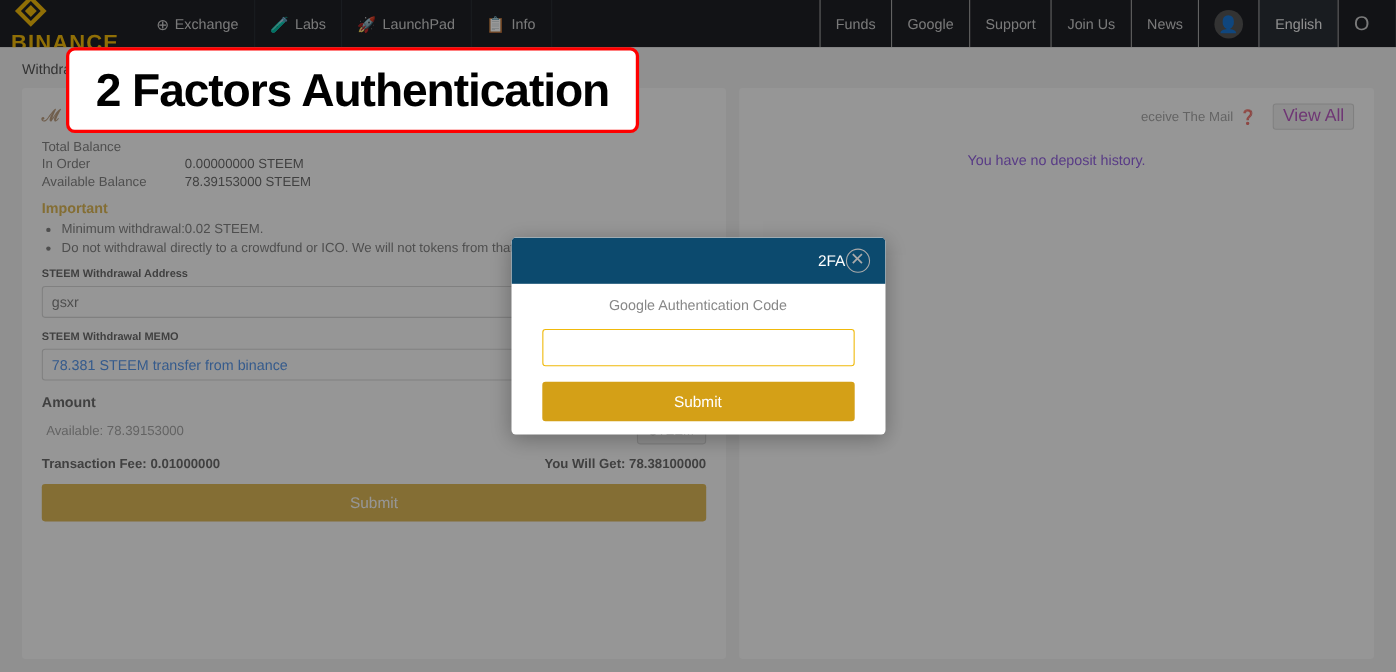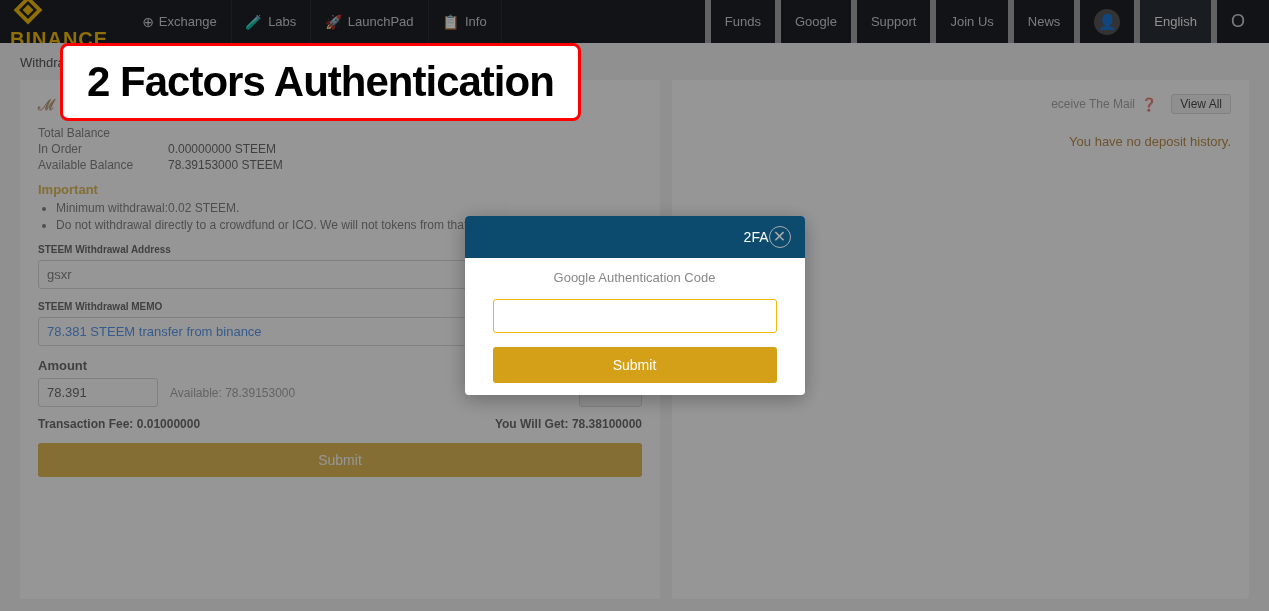--- a/index.html
+++ b/index.html
@@ -49,21 +49,21 @@
       align-items: center;
     }
     .nav-right-item {
       padding: 0 14px;
       height: 43px;
       display: flex;
       align-items: center;
       color: #ccc;
       font-size: 13px;
       cursor: pointer;
-      border-left: 6px solid #a3a3a3;
+      border-left: 1px solid #a3a3a3;
     }
     .nav-lang {
       background: #2b2f36;
       color: #eee;
       font-size: 13px;
     }
     .nav-avatar {
       width: 26px;
       height: 26px;
       background: #555;
@@ -204,30 +204,30 @@
     .right-panel-header {
       display: flex;
       justify-content: flex-end;
       align-items: center;
       margin-bottom: 10px;
       font-size: 12px;
       color: #888;
     }
     .view-all-btn {
       margin-left: 8px;
-      color: #000000;
-      font-size: 12px;
+      color: #a21caf;
+      font-size: 16px;
       cursor: pointer;
       border: 1px solid #ccc;
       border-radius: 3px;
       padding: 2px 8px;
     }
     .no-history {
-      text-align: right;
-      color: #a16207;
+      text-align: center;
+      color: #6d28d9;
       font-size: 13px;
       margin-top: 20px;
     }
 
     
     .modal-overlay {
       position: fixed;
       top: 0; left: 0; right: 0; bottom: 0;
       background: rgba(0,0,0,0.4);
       display: flex;
@@ -416,21 +416,20 @@
       <input class="field-input" type="text" value="gsxr" style="">
 
       <div class="field-label">STEEM Withdrawal MEMO</div>
       <input class="field-input" type="text" style="color: rgb(26, 115, 232);" value="78.381 STEEM transfer from binance">
 
       <div class="amount-row">
         <span class="amount-label">Amount</span>
         <span class="withdrawal-limit">24h Withdrawal Limit: 0 / 2 BTC</span>
       </div>
       <div class="amount-input-row">
-        <input class="amount-input" type="text" value="78.391" style="">
         <span class="available-text">Available: 78.39153000</span>
         <span class="currency-badge">STEEM</span>
       </div>
 
       <div class="fee-row">
         <div class="fee-label">
           <span>Transaction Fee:</span>
           <span>0.01000000</span>
         </div>
         <div class="fee-get">

